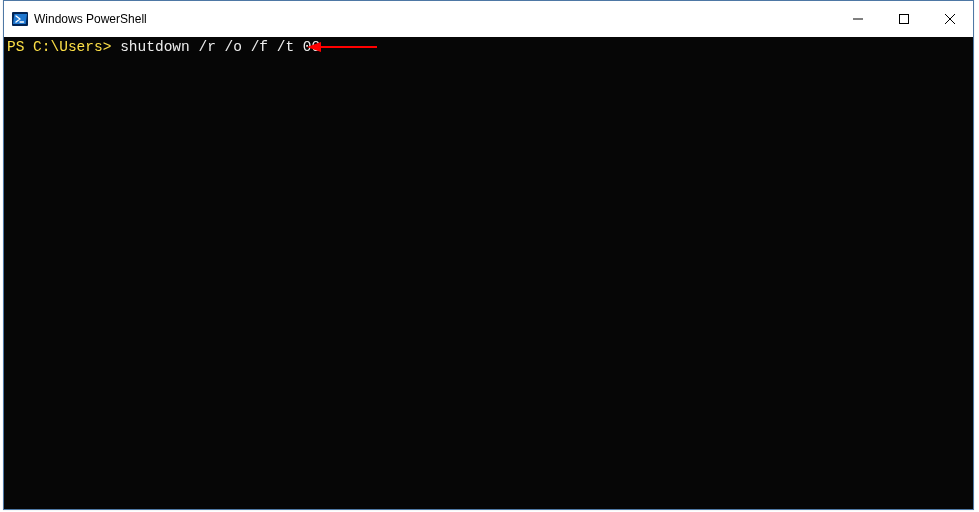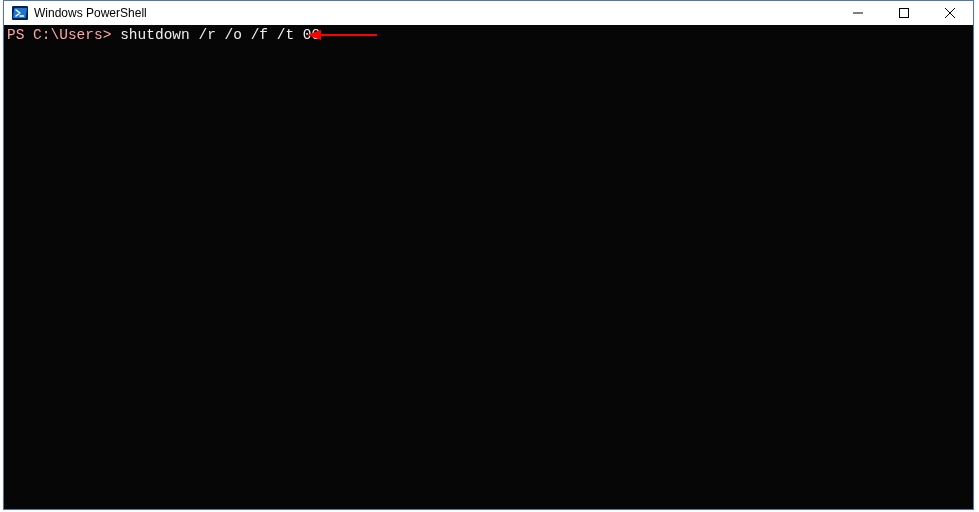--- a/index.html
+++ b/index.html
@@ -21,21 +21,21 @@
       top: 0;
       width: 971px;
       height: 510px;
       background: #fff;
       border: 1px solid #4e78a5;
       display: flex;
       flex-direction: column;
       box-shadow: 0 0 1px rgba(0,0,0,0.2);
     }
     .titlebar {
-      height: 24px;
+      height: 36px;
       background: #ffffff;
       display: flex;
       align-items: center;
       border-bottom: 0;
       flex-shrink: 0;
     }
     .titlebar-icon {
       width: 16px;
       height: 16px;
       margin-left: 8px;
@@ -72,21 +72,21 @@
       font-family: Consolas, "Courier New", monospace;
       font-size: 14.5px;
       line-height: 18px;
       padding: 1px 0 0 3px;
       position: relative;
       overflow: hidden;
     }
     .term-line {
       white-space: pre;
     }
-    .prompt-text { color: #fca5a5; }
+    .prompt-text { color: #fde047; }
     .cmd-text { color: #eeeeee; }
     .arrow-annotation {
       position: absolute;
       left: 303px;
       top: 3px;
       pointer-events: none;
     }
   </style>
 </head>
 <body>

